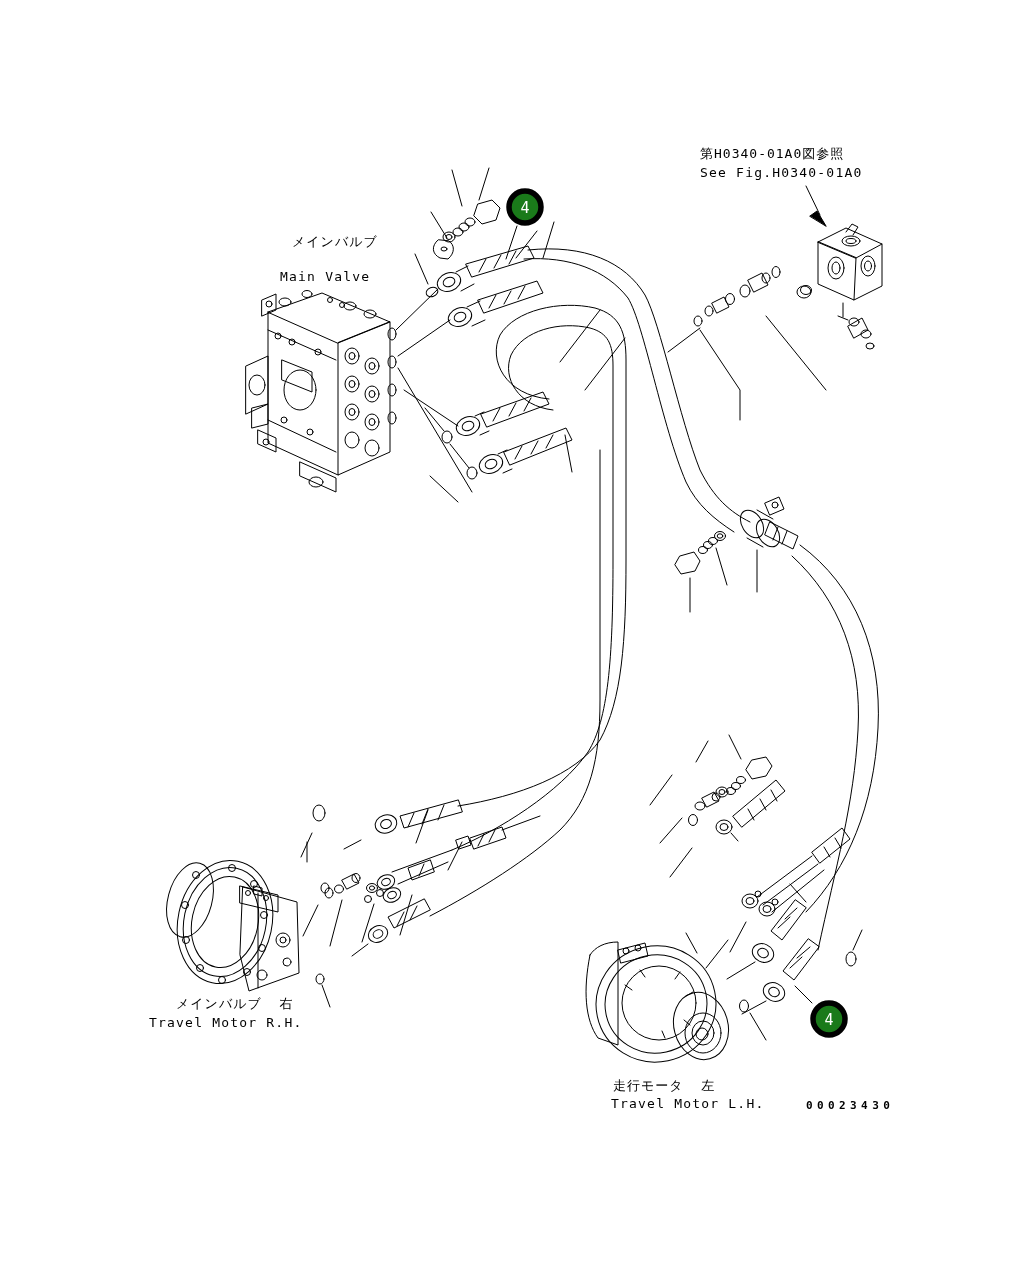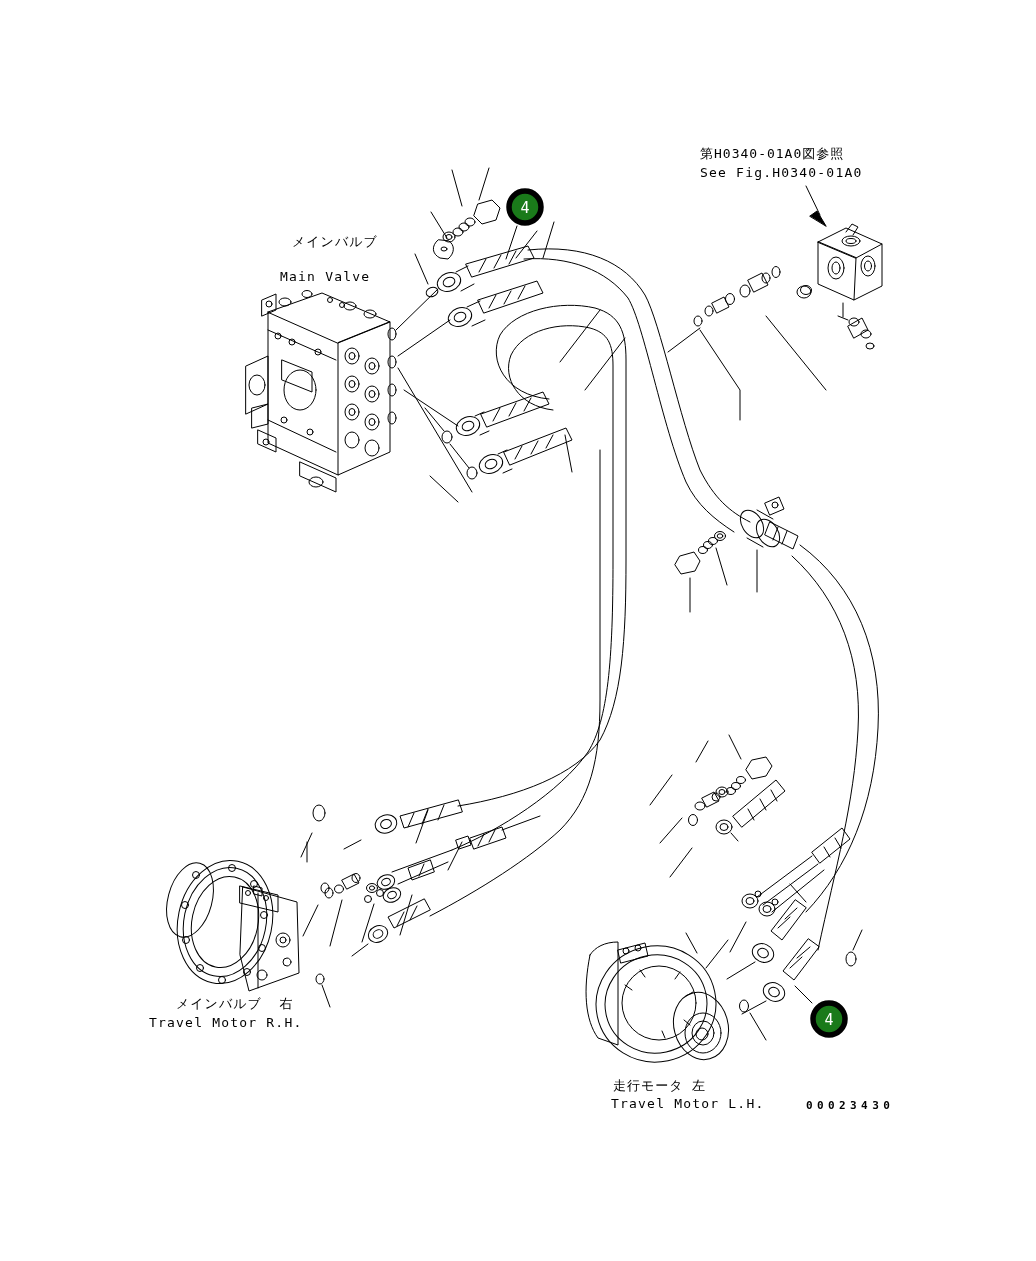--- a/index.html
+++ b/index.html
@@ -400,18 +400,18 @@
 
 <div class="lbl" style="left:700px;top:146px;">第H0340-01A0図参照</div>
 <div class="lbl en" style="left:700px;top:165px;">See Fig.H0340-01A0</div>
 
 <div class="lbl" style="left:268px;top:234px;margin-left:24px;">メインバルブ</div>
 <div class="lbl en" style="left:280px;top:269px;">Main Valve</div>
 
 <div class="lbl" style="left:176px;top:996px;">メインバルブ  右</div>
 <div class="lbl en" style="left:149px;top:1015px;">Travel Motor R.H.</div>
 
-<div class="lbl" style="left:613px;top:1078px;font-family:Liberation Serif, serif;">走行モータ  左</div>
+<div class="lbl" style="left:613px;top:1078px;">走行モータ  左</div>
 <div class="lbl en" style="left:611px;top:1096px;">Travel Motor L.H.</div>
 
 <div class="drawnum" style="left:806px;top:1099px;">00023430</div>
 
 </div>
 
 </body></html>

